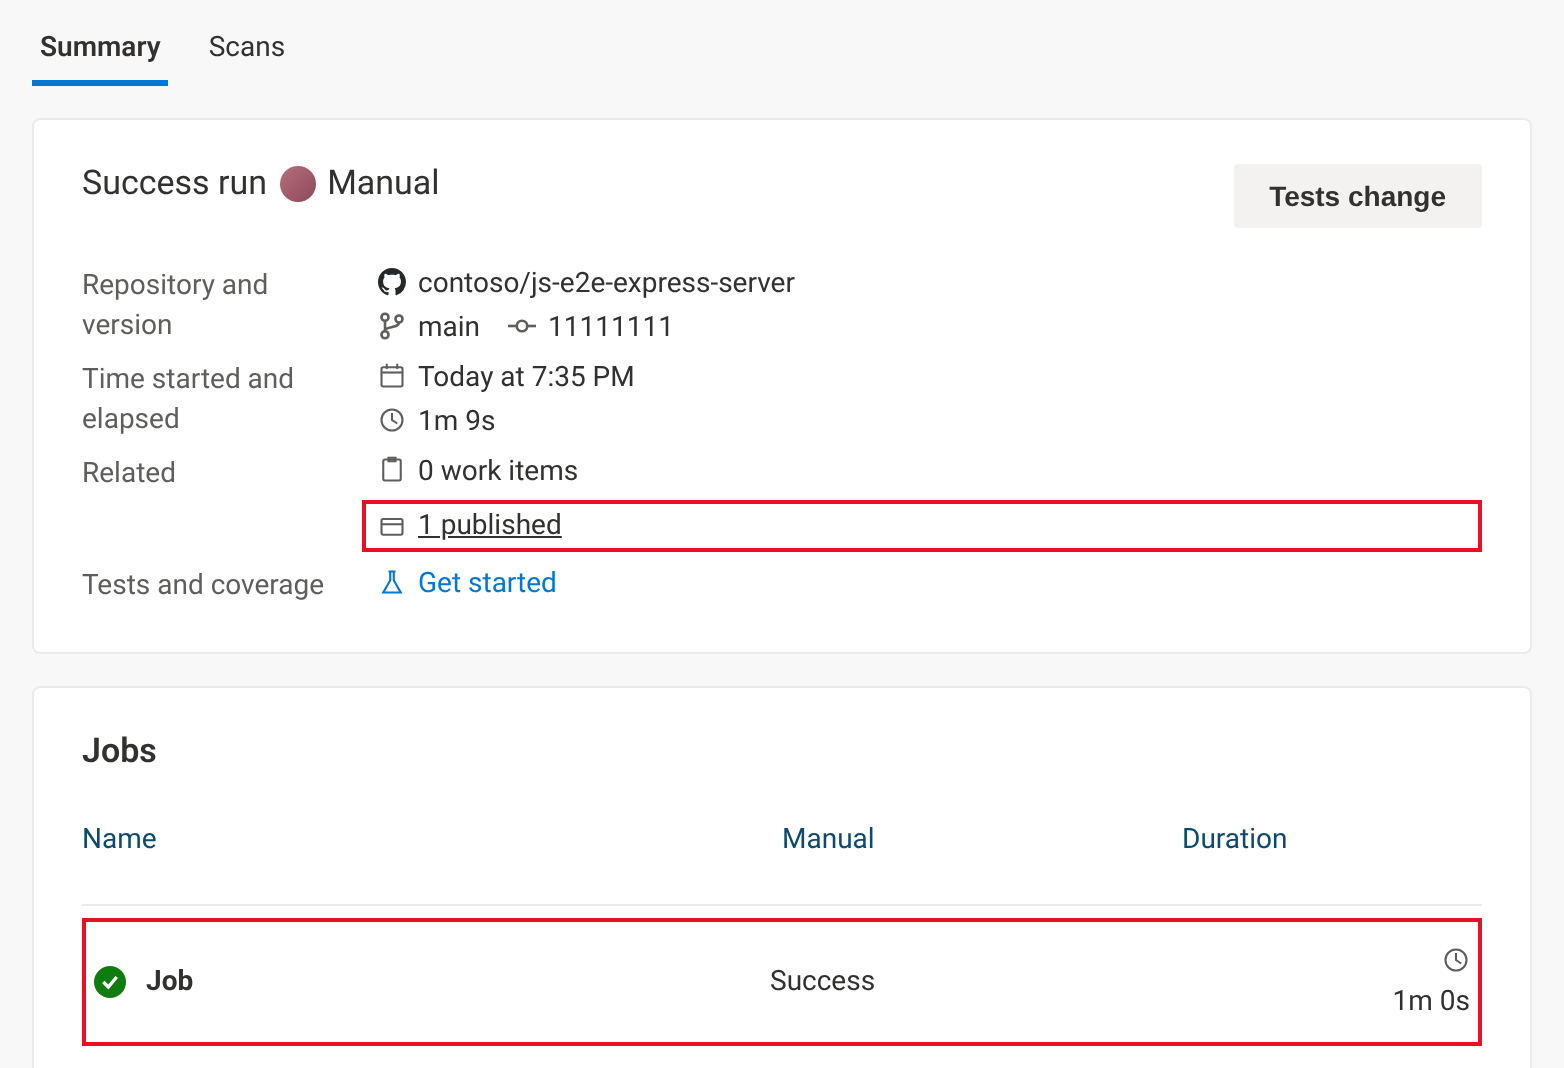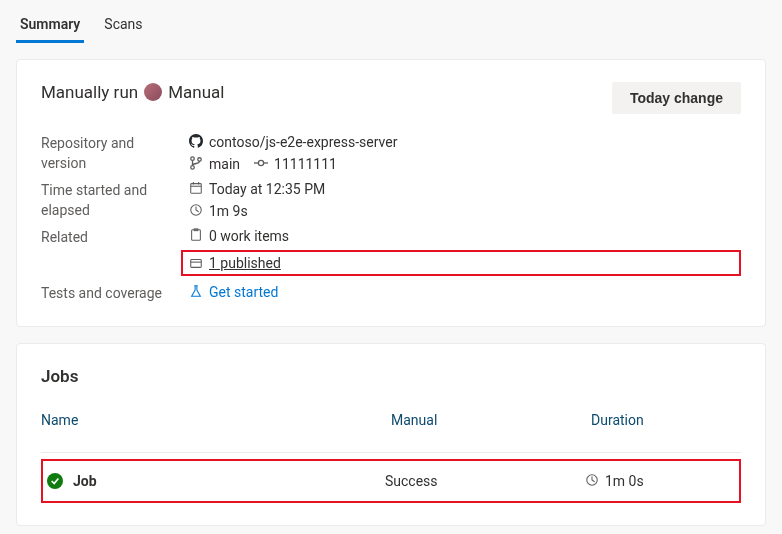--- a/index.html
+++ b/index.html
@@ -141,41 +141,42 @@
       height: 16px;
       border-radius: 50%;
       background: #107c10;
       display: inline-flex;
       align-items: center;
       justify-content: center;
     }
     .success-icon svg { width: 10px; height: 10px; }
     .duration-cell {
       display: flex;
-      align-items: flex-start;
-      gap: 6px;
-      color: #323130;
+      align-items: flex-end;
+      gap: 6px;
+      color: #323130;
+      flex-direction: column;
     }
   </style>
 </head>
 <body>
 
 <div class="tabs">
   <div class="tab active">Summary</div>
   <div class="tab">Scans</div>
 </div>
 
 <div class="card">
   <div class="summary-header">
     <div class="run-title">
-      <span>Manually run</span>
+      <span>Success run</span>
       <span class="avatar"></span>
       <span>Manual</span>
     </div>
-    <button class="btn">Today change</button>
+    <button class="btn">Tests change</button>
   </div>
 
   <div class="details">
 
     <div class="label-col">Repository and version</div>
     <div class="value-col">
       <div class="value-row">
         <span class="icon">
           <svg viewBox="0 0 16 16" fill="#24292e">
               <path d="M8 0C3.58 0 0 3.58 0 8c0 3.54 2.29 6.53 5.47 7.59.4.07.55-.17.55-.38 0-.19-.01-.82-.01-1.49-2.01.37-2.53-.49-2.69-.94-.09-.23-.48-.94-.82-1.13-.28-.15-.68-.52-.01-.53.63-.01 1.08.58 1.23.82.72 1.21 1.87.87 2.33.66.07-.52.28-.87.51-1.07-1.78-.2-3.64-.89-3.64-3.95 0-.87.31-1.59.82-2.15-.08-.2-.36-1.02.08-2.12 0 0 .67-.21 2.2.82.64-.18 1.32-.27 2-.27.68 0 1.36.09 2 .27 1.53-1.04 2.2-.82 2.2-.82.44 1.1.16 1.92.08 2.12.51.56.82 1.27.82 2.15 0 3.07-1.87 3.75-3.65 3.95.29.25.54.73.54 1.48 0 1.07-.01 1.93-.01 2.2 0 .21.15.46.55.38A8.013 8.013 0 0016 8c0-4.42-3.58-8-8-8z"></path>
@@ -212,21 +213,21 @@
     <div class="value-col">
       <div class="value-row">
         <span class="icon">
           <svg viewBox="0 0 16 16" fill="none" stroke="#605e5c" stroke-width="1.2">
               <rect x="2" y="3" width="12" height="11" rx="1"></rect>
               <line x1="2" y1="6" x2="14" y2="6"></line>
               <line x1="5" y1="1" x2="5" y2="4"></line>
               <line x1="11" y1="1" x2="11" y2="4"></line>
             </svg>
         </span>
-        <span>Today at 12:35 PM</span>
+        <span>Today at 7:35 PM</span>
       </div>
       <div class="value-row">
         <span class="icon">
           <svg viewBox="0 0 16 16" fill="none" stroke="#605e5c" stroke-width="1.2">
               <circle cx="8" cy="8" r="6"></circle>
               <path d="M8 4v4l3 2"></path>
             </svg>
         </span>
         <span>1m 9s</span>
       </div>

